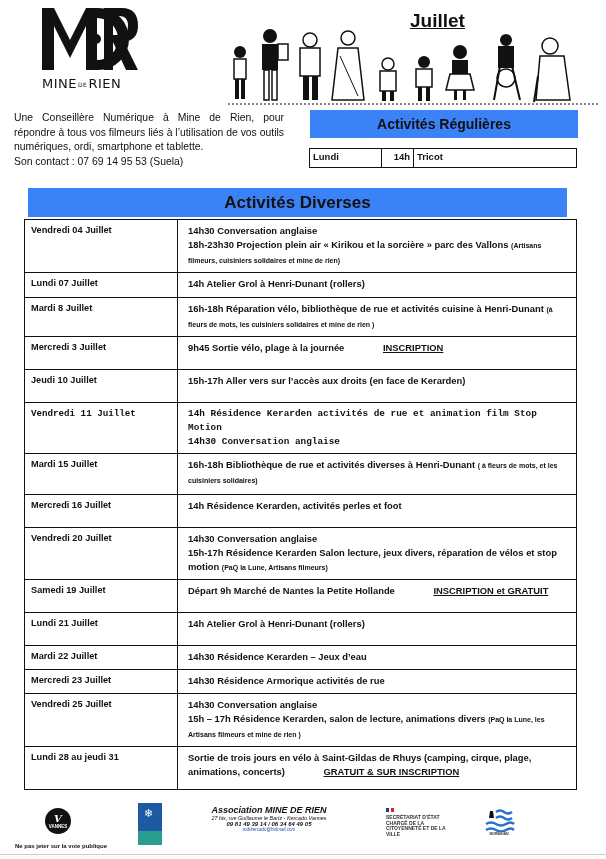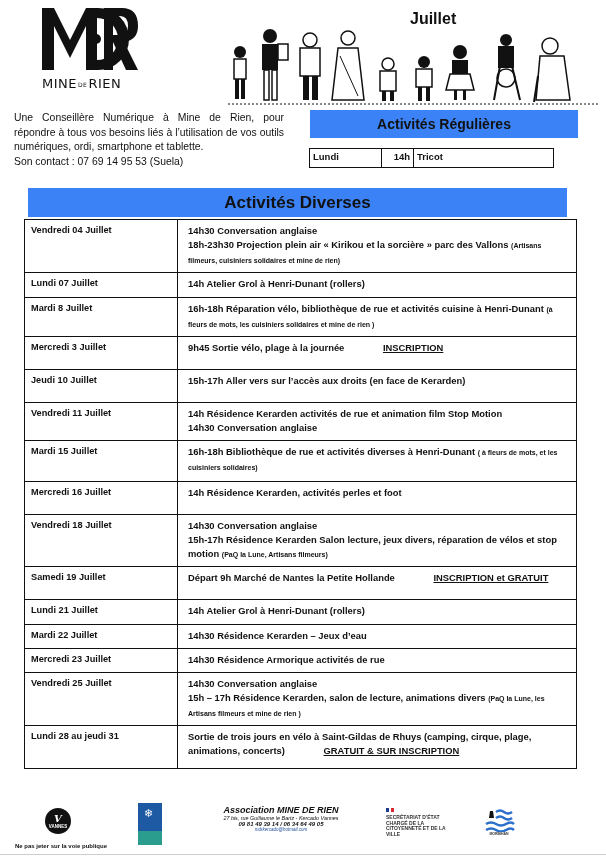--- a/index.html
+++ b/index.html
@@ -5,52 +5,52 @@
   * { box-sizing: border-box; margin: 0; padding: 0; }
   html, body { width: 606px; height: 859px; background: #ffffff; overflow: hidden; }
   body { position: relative; font-family: "Liberation Sans", sans-serif; color: #111; }
 
   
   .logo { position: absolute; left: 40px; top: 8px; width: 100px; height: 90px; }
   .logo-mark { position: absolute; left: 0; top: 0; width: 100px; height: 65px; }
   .logo-text { position: absolute; left: 2px; top: 68px; width: 98px; font-family: "DejaVu Sans", sans-serif; font-size: 13px; letter-spacing: 0.5px; color: #111; white-space: nowrap; }
   .logo-text .de { font-size: 6px; display: inline-block; line-height: 6px; vertical-align: middle; margin: 0 1px; }
 
-  .month-title { position: absolute; left: 410px; top: 10px; font-size: 16px; font-weight: bold; color: #111; }
+  .month-title { position: absolute; left: 410px; top: 10px; font-size: 19px; font-weight: bold; color: #111; text-decoration: underline; }
 
   .people { position: absolute; left: 228px; top: 26px; width: 370px; height: 80px; }
 
   .intro { position: absolute; left: 14px; top: 111px; width: 270px; font-size: 10.4px; line-height: 14.6px; text-align: justify; color: #111; }
   .intro p { margin: 0; }
   .intro .contact { text-align: left; }
 
   .band { background: #3b82f6; position: absolute; font-weight: bold; color: #111; display: flex; align-items: center; justify-content: center; }
   .band-regular { left: 310px; top: 110px; width: 268px; height: 28px; font-size: 14px; }
   .band-diverse { left: 28px; top: 188px; width: 539px; height: 29px; font-size: 17px; }
 
   table { border-collapse: collapse; position: absolute; font-size: 9.2px; font-weight: bold; color: #111; }
   td { border: 1.2px solid #111; vertical-align: top; padding: 3px 4px; }
 
-  .reg-table { left: 309px; top: 148px; width: 245px; padding-left: 36px; }
+  .reg-table { left: 309px; top: 148px; width: 268px; padding-left: 36px; }
   .reg-table td { height: 19px; padding: 2px 3px; font-size: 9.5px; }
 
   .div-table { left: 24px; top: 219px; width: 553px; }
   .div-table td.day { width: 153px; padding: 5px 6px; }
   .div-table td.act { padding: 4px 6px 4px 10px; line-height: 14px; font-size: 9.4px; }
   .small { font-size: 7px; }
   .u { text-decoration: underline; padding-left: 36px; }
 
   .footer-rule { position: absolute; left: 0; top: 854px; width: 606px; height: 1px; background: #ccc; }
   .vannes-logo { position: absolute; left: 45px; top: 808px; width: 26px; height: 26px; border-radius: 50%; background: #111; color: #fff; font-size: 4.5px; font-weight: bold; display: flex; flex-direction: column; align-items: center; justify-content: center; }
   .vannes-logo .v { font-family: "DejaVu Serif", serif; font-size: 10px; font-style: italic; line-height: 10px; }
   .vannes-note { position: absolute; left: 15px; top: 843px; font-size: 6px; font-weight: bold; }
   .caf-logo { position: absolute; left: 138px; top: 803px; width: 24px; height: 42px; background: #1e5aa3; }
   .caf-logo .bot { position: absolute; left: 0; bottom: 0; width: 24px; height: 14px; background: #2a9d8f; }
   .caf-logo .snow { position: absolute; left: 6px; top: 4px; color: #fff; font-size: 11px; }
-  .assoc { position: absolute; left: 204px; top: 805px; width: 130px; text-align: center; font-style: italic; margin-left: 12px; }
+  .assoc { position: absolute; left: 204px; top: 805px; width: 130px; text-align: center; font-style: italic; }
   .assoc .name { font-size: 9px; font-weight: bold; }
   .assoc .addr { font-size: 5.4px; }
   .assoc .tel { font-size: 6px; font-weight: bold; }
   .assoc .mail { font-size: 4.5px; color: #1f4fa0; }
   .sec-etat { position: absolute; left: 386px; top: 808px; width: 70px; font-size: 5px; font-weight: bold; line-height: 5.4px; color: #333; }
   .flag { display: inline-block; width: 8px; height: 4px; background: linear-gradient(90deg, #1f3c8c 33%, #fff 33%, #fff 66%, #d9262f 66%); margin-bottom: 2px; }
   .morbihan { position: absolute; left: 482px; top: 808px; width: 34px; height: 30px; }
   .morbihan .lbl { position: absolute; left: 0; top: 24px; width: 34px; font-size: 3.5px; text-align: center; font-weight: bold; color: #333; }
 </style>
 </head>
@@ -119,21 +119,21 @@
     <line x1="272" y1="40" x2="266" y2="74" stroke="#111" stroke-width="2"></line>
     <line x1="284" y1="40" x2="292" y2="74" stroke="#111" stroke-width="2"></line>
 
     <circle cx="322" cy="20" r="8" fill="#fff" stroke="#111" stroke-width="1.5"></circle>
     <polygon points="312,30 336,30 342,74 308,74" fill="#fff" stroke="#111" stroke-width="1.5"></polygon>
     <line x1="310" y1="50" x2="306" y2="76" stroke="#111" stroke-width="2"></line>
   </g>
 </svg>
 
 <div class="intro">
-  <p>Une Conseillère Numérique à Mine de Rien, pour répondre à tous vos besoins liés à l’utilisation de vos outils numériques, ordi, smartphone et tablette.</p>
+  <p>Une Conseillère Numérique à Mine de Rien, pour répondre à tous vos filmeurs liés à l’utilisation de vos outils numériques, ordi, smartphone et tablette.</p>
   <p class="contact">Son contact : 07 69 14 95 53 (Suela)</p>
 </div>
 
 <div class="band band-regular">Activités Régulières</div>
 <table class="reg-table">
   <tbody id="reg-body">
       <tr>
         <td style="width:72px">Lundi</td>
         <td style="width:32px;text-align:right">14h</td>
         <td>Tricot</td>
@@ -157,41 +157,41 @@
         <td class="act"><span>16h-18h Réparation vélo, bibliothèque de rue et activités cuisine  à Henri-Dunant</span> <span class="small">(à fleurs de mots, les cuisiniers solidaires et mine de rien )</span></td>
       </tr>
       <tr style="height: 33px;">
         <td class="day">Mercredi 3 Juillet</td>
         <td class="act"><span>9h45 Sortie vélo, plage à la journée</span> <span class="u">INSCRIPTION</span></td>
       </tr>
       <tr style="height: 33px;">
         <td class="day">Jeudi 10 Juillet</td>
         <td class="act"><span>15h-17h  Aller vers sur l’accès aux droits (en face de Kerarden)</span></td>
       </tr>
-      <tr style="height: 38px;">
+      <tr style="height: 38px; font-family: Liberation Mono, monospace;">
         <td class="day">Vendredi 11 Juillet</td>
         <td class="act"><span>14h Résidence Kerarden activités de rue et animation film Stop Motion</span><br><span>14h30 Conversation anglaise</span></td>
       </tr>
       <tr style="height: 41px;">
         <td class="day">Mardi 15 Juillet</td>
         <td class="act"><span>16h-18h Bibliothèque de rue et activités diverses  à Henri-Dunant</span> <span class="small">( à fleurs de mots, et les cuisiniers solidaires)</span></td>
       </tr>
       <tr style="height: 33px;">
         <td class="day">Mercredi 16 Juillet</td>
         <td class="act"><span>14h Résidence Kerarden, activités perles et foot</span></td>
       </tr>
       <tr style="height: 51px;">
-        <td class="day">Vendredi 18 Juillet</td>
+        <td class="day">Vendredi 20 Juillet</td>
         <td class="act"><span>14h30 Conversation anglaise</span><br><span>15h-17h Résidence Kerarden Salon lecture, jeux divers, réparation de vélos et stop motion</span> <span class="small">(PaQ la Lune, Artisans filmeurs)</span></td>
       </tr>
       <tr style="height: 33px;">
         <td class="day">Samedi 19 Juillet</td>
         <td class="act"><span> Départ 9h Marché de Nantes la Petite Hollande</span> <span class="u"> INSCRIPTION et GRATUIT</span></td>
       </tr>
-      <tr style="height: 25px;">
+      <tr style="height: 33px;">
         <td class="day">Lundi 21 Juillet</td>
         <td class="act"><span>14h Atelier Grol à Henri-Dunant (rollers)</span></td>
       </tr>
       <tr style="height: 24px;">
         <td class="day">Mardi 22 Juillet</td>
         <td class="act"><span>14h30 Résidence Kerarden – Jeux d’eau</span></td>
       </tr>
       <tr style="height: 24px;">
         <td class="day">Mercredi 23 Juillet</td>
         <td class="act"><span>14h30 Résidence Armorique activités de rue</span></td>

